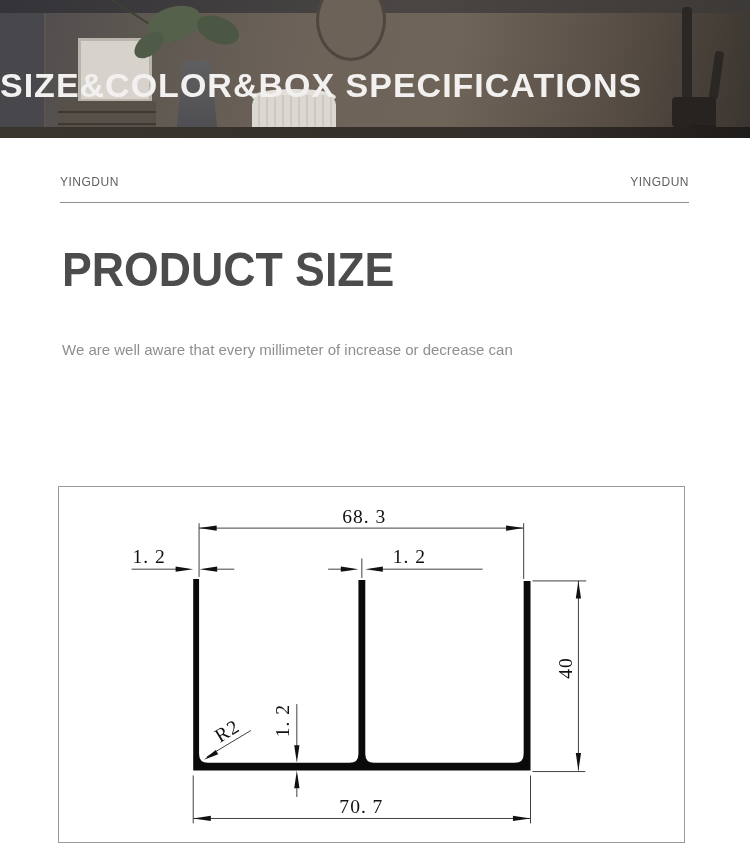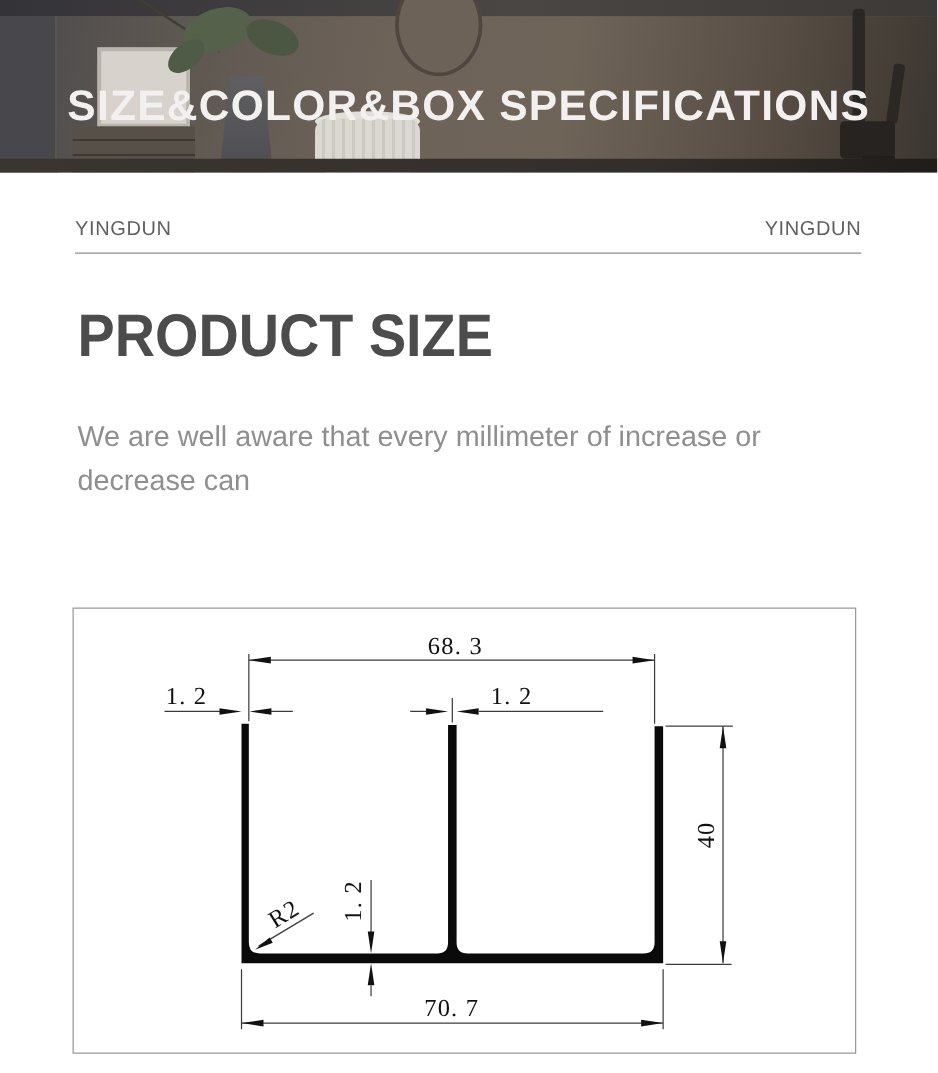--- a/index.html
+++ b/index.html
@@ -28,36 +28,36 @@
   .hero-towel{left:252px;top:82px;width:84px;height:43px;border-radius:10px;
     background:repeating-linear-gradient(90deg,#dbd8d2 0 6px,#ccc9c2 6px 8px);}
   .hero-mirror{left:316px;top:-34px;width:64px;height:76px;border-radius:50%;
     background:#6c6258;border:3px solid #4f473f;}
   .hero-faucet-pipe{left:682px;top:-6px;width:10px;height:104px;background:#2a2724;border-radius:4px;}
   .hero-faucet-handle{left:712px;top:38px;width:9px;height:48px;background:#2a2724;border-radius:3px;transform:rotate(8deg);}
   .hero-faucet-base{left:672px;top:84px;width:44px;height:30px;background:#262320;border-radius:4px;}
   .hero-faucet-foot{left:690px;top:112px;width:26px;height:10px;background:#211e1b;}
   .hero-counter{left:0;top:114px;width:750px;height:11px;
     background:linear-gradient(90deg,#3a352f,#332e29 70%,#1f1c19);}
-  .hero-title{left:0;top:53px;width:750px;height:40px;text-align:center;
+  .hero-title{left:0;top:53px;width:750px;height:40px;text-align:left;
     color:#f2f1f0;font-size:34px;font-weight:bold;line-height:38px;letter-spacing:1px;z-index:5;}
 
   
   .brandbar{position:absolute;left:60px;top:175px;width:629px;height:14px;
-    color:#606060;font-size:16px;letter-spacing:0.5px;}
+    color:#606060;font-size:12px;letter-spacing:0.5px;}
   .brand-left{position:absolute;left:0;top:0;}
   .brand-right{position:absolute;right:0;top:0;}
   .divider{position:absolute;left:60px;top:202px;width:629px;height:1px;background:#8f8f8f;}
 
   
   .section-title{position:absolute;left:62px;top:246px;margin:0;color:#4c4c4c;
     font-size:48px;font-weight:bold;line-height:1;letter-spacing:0;
     transform:scaleX(0.93);transform-origin:left center;}
   .intro{position:absolute;left:62px;top:332px;width:640px;color:#8f8f8f;
-    font-size:23px;line-height:35px;letter-spacing:0;}
+    font-size:15px;line-height:35px;letter-spacing:0;}
 
   
   .drawing-box{position:absolute;left:58px;top:486px;width:627px;height:357px;
     border:1.5px solid #999;background:#fff;box-sizing:border-box;padding-left:12px;}
   .drawing-box svg{display:block;width:100%;height:100%;}
   .dim-text{font-family:"Liberation Serif",serif;font-size:20px;fill:#111;letter-spacing:1px;}
   .dim-line{stroke:#3c3c3c;stroke-width:1;fill:none;}
   .dim-arrow{fill:#111;stroke:none;}
 </style>
 </head>

